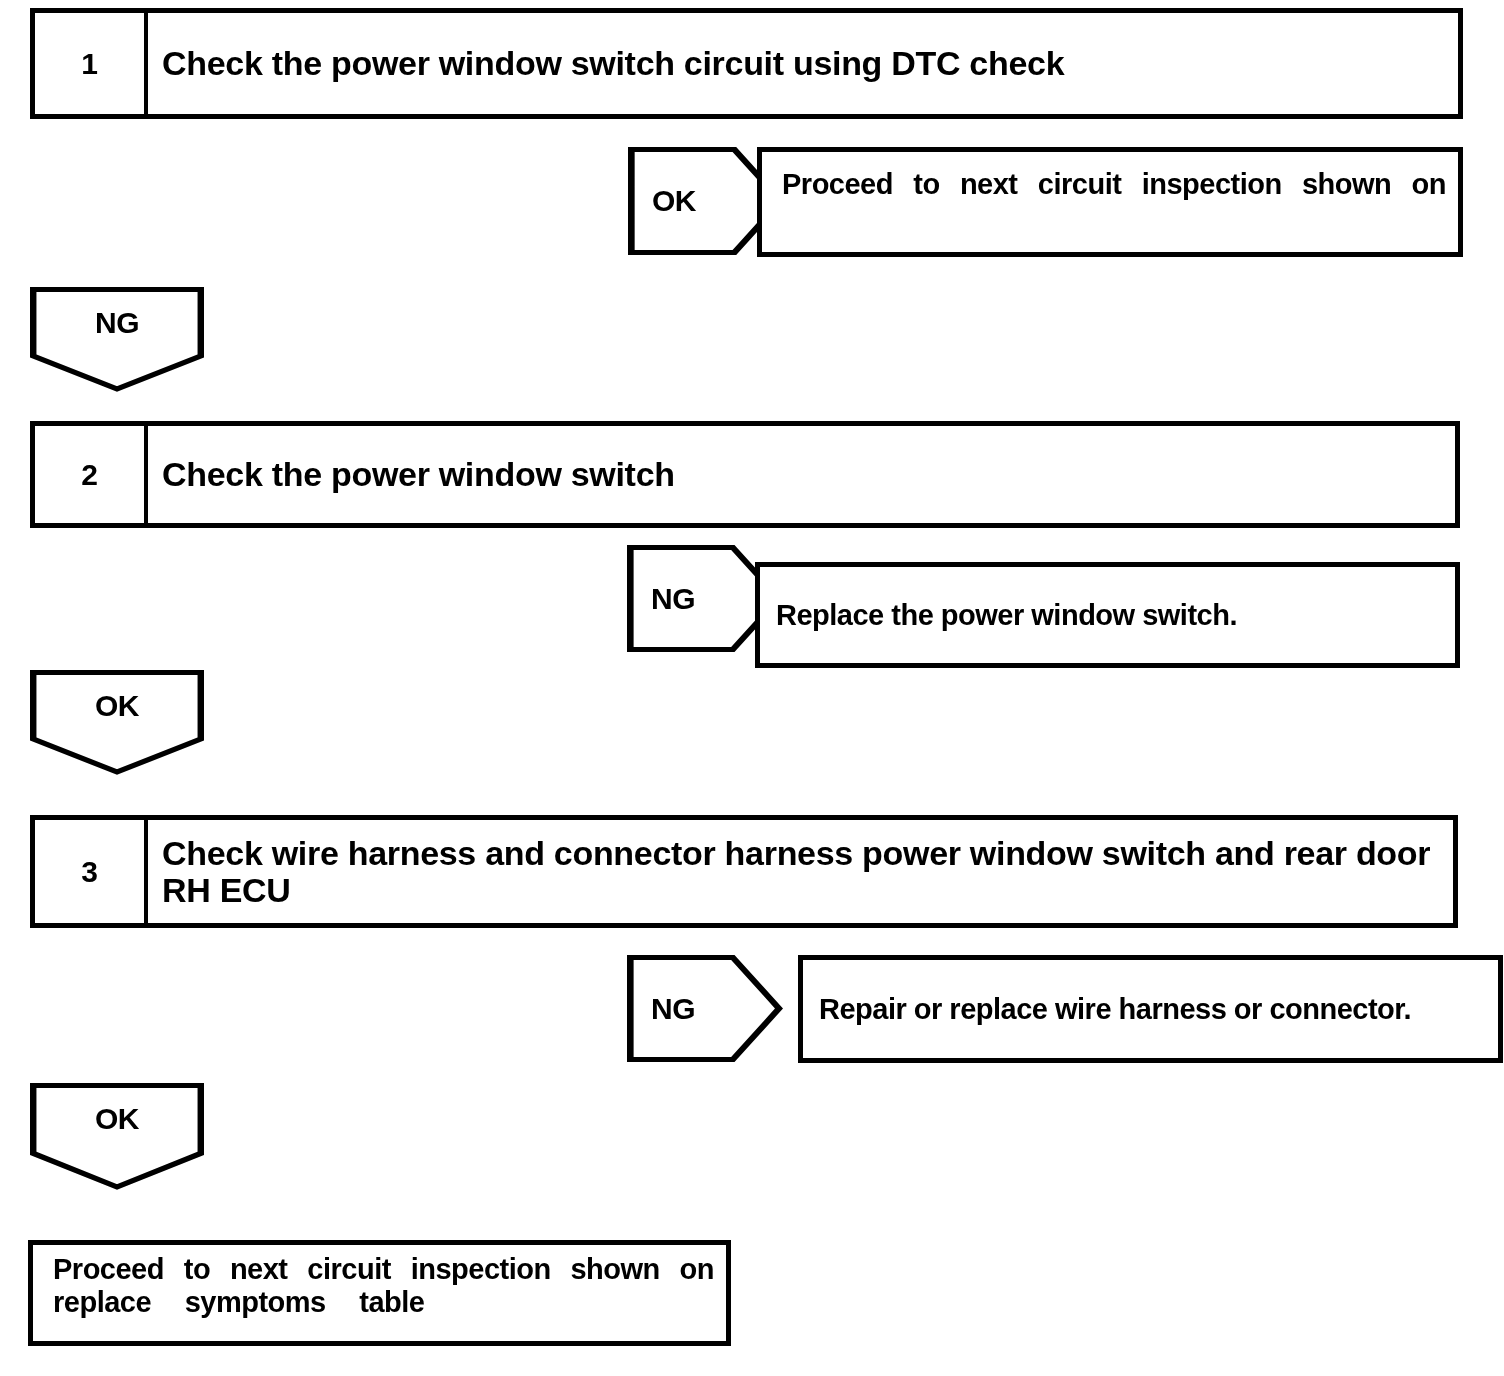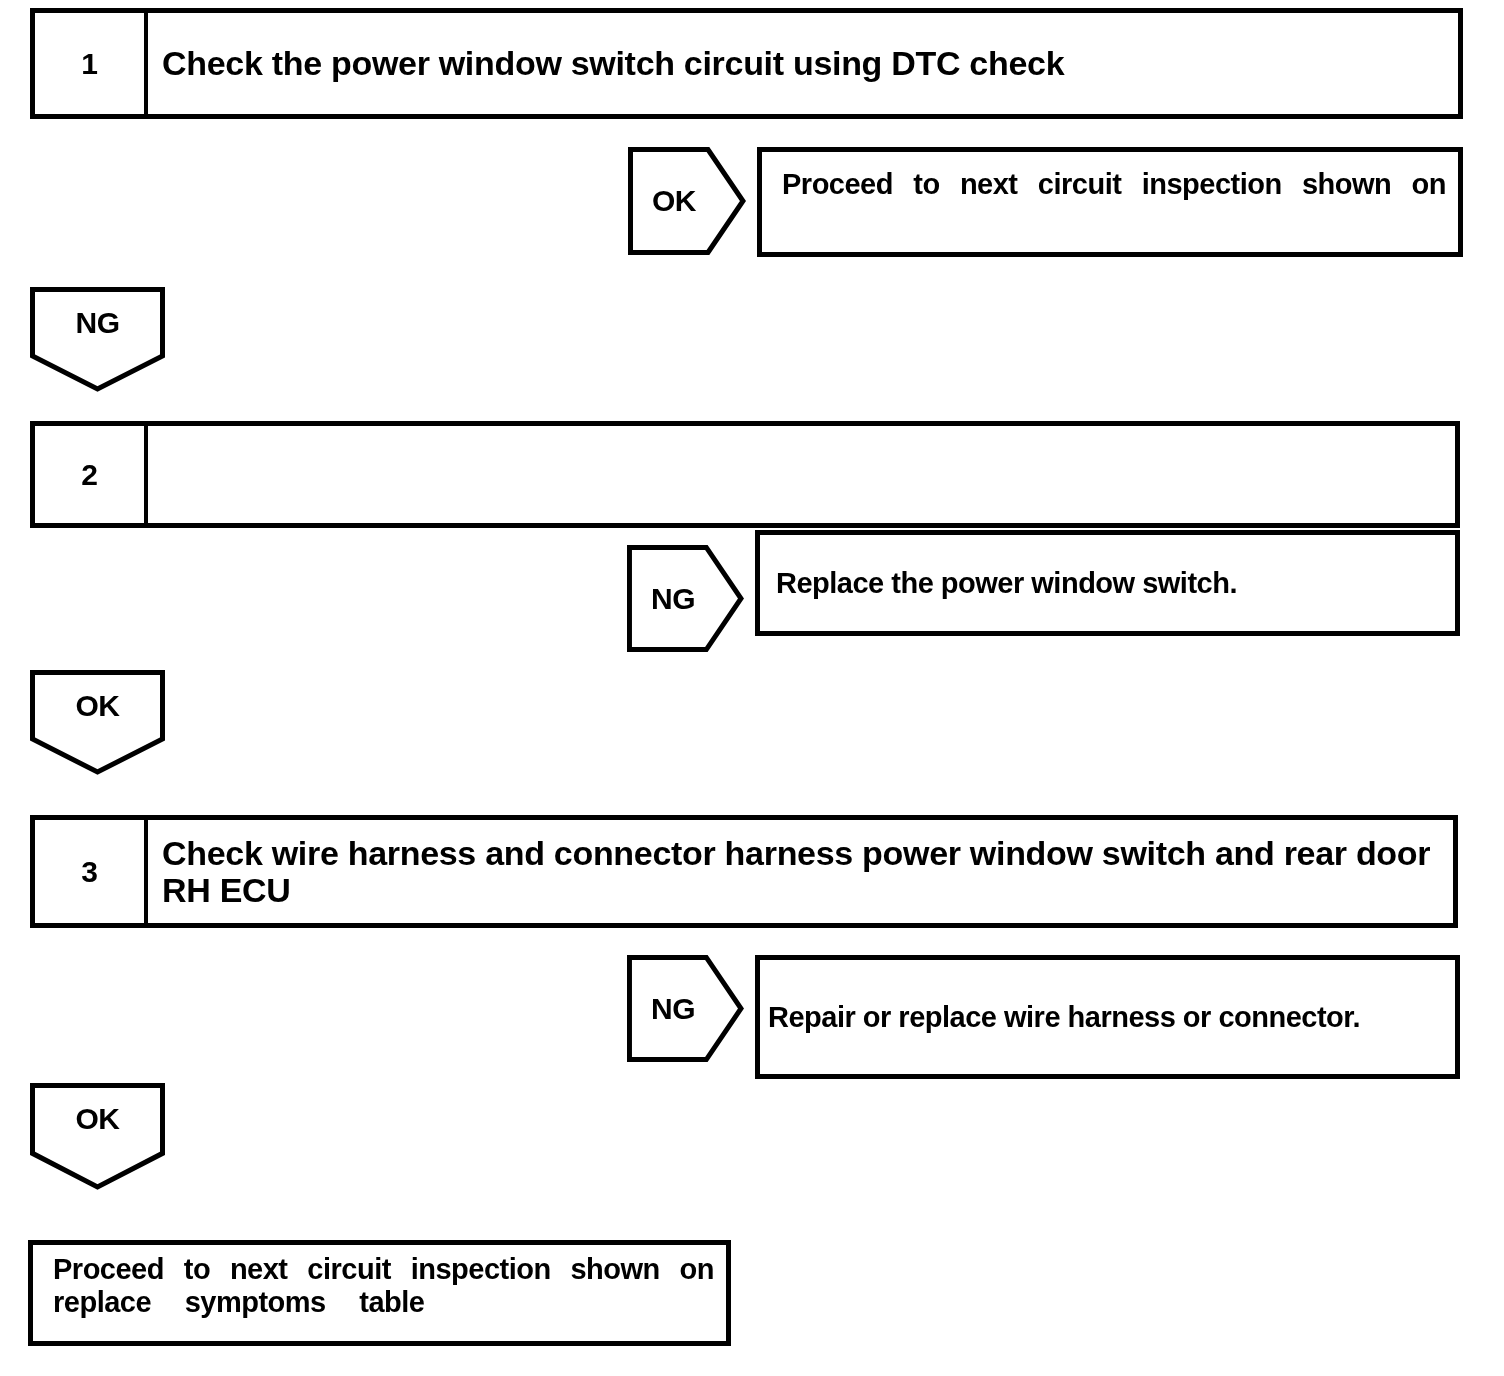--- a/index.html
+++ b/index.html
@@ -56,21 +56,21 @@
     padding: 0 12px 0 16px;
   }
   .jline {
     display: block;
     text-align: justify;
     text-align-last: justify;
     white-space: nowrap;
   }
   .wide-words { word-spacing: 26px; }
   
-  .shape-holder { position: absolute; }
+  .shape-holder { position: absolute; padding-left: 39px; }
   .shape-holder svg {
     position: absolute;
     left: 0; top: 0;
     width: 100%; height: 100%;
     display: block;
   }
   .arrow-label {
     position: absolute;
     left: 0; top: 50%;
     width: 92px;
@@ -110,29 +110,30 @@
 
   <div class="shape-holder" style="left:30px; top:287px; width:135px; height:105px;">
     <svg viewBox="0 0 135 105" preserveAspectRatio="none">
       <polygon points="2.5,2.5 132.5,2.5 132.5,69 67.5,102 2.5,69" fill="#ffffff" stroke="#000000" stroke-width="5"></polygon>
     </svg>
     <div class="badge-label">NG</div>
   </div>
 
   <div class="box step-box" style="left:30px; top:421px; width:1430px; height:107px;">
     <div class="step-num">2</div>
+    <div class="step-title">Check the power window switch</div>
   </div>
 
   <div class="shape-holder" style="left:627px; top:545px; width:117px; height:107px;">
     <svg viewBox="0 0 118 108" preserveAspectRatio="none">
       <polygon points="2.5,2.5 80,2.5 115,54 80,105.5 2.5,105.5" fill="#ffffff" stroke="#000000" stroke-width="5"></polygon>
     </svg>
     <div class="arrow-label">NG</div>
   </div>
-  <div class="box result-box single" style="left:755px; top:530px; width:705px; height:106px;">
+  <div class="box result-box single" style="left:755px; top:562px; width:705px; height:106px;">
     <span>Replace the power window switch.</span>
   </div>
 
   <div class="shape-holder" style="left:30px; top:670px; width:135px; height:105px;">
     <svg viewBox="0 0 135 105" preserveAspectRatio="none">
       <polygon points="2.5,2.5 132.5,2.5 132.5,69 67.5,102 2.5,69" fill="#ffffff" stroke="#000000" stroke-width="5"></polygon>
     </svg>
     <div class="badge-label">OK</div>
   </div>
 
@@ -140,21 +141,21 @@
     <div class="step-num">3</div>
     <div class="step-title">Check wire harness and connector harness power window switch and rear door RH ECU</div>
   </div>
 
   <div class="shape-holder" style="left:627px; top:955px; width:117px; height:107px;">
     <svg viewBox="0 0 118 108" preserveAspectRatio="none">
       <polygon points="2.5,2.5 80,2.5 115,54 80,105.5 2.5,105.5" fill="#ffffff" stroke="#000000" stroke-width="5"></polygon>
     </svg>
     <div class="arrow-label">NG</div>
   </div>
-  <div class="box result-box single" style="left:755px; top:955px; width:705px; height:124px;padding-left:8px;">
+  <div class="box result-box single" style="left:798px; top:955px; width:705px; height:108px;">
     <span>Repair or replace wire harness or connector.</span>
   </div>
 
   <div class="shape-holder" style="left:30px; top:1083px; width:135px; height:107px;">
     <svg viewBox="0 0 135 105" preserveAspectRatio="none">
       <polygon points="2.5,2.5 132.5,2.5 132.5,69 67.5,102 2.5,69" fill="#ffffff" stroke="#000000" stroke-width="5"></polygon>
     </svg>
     <div class="badge-label">OK</div>
   </div>
 

